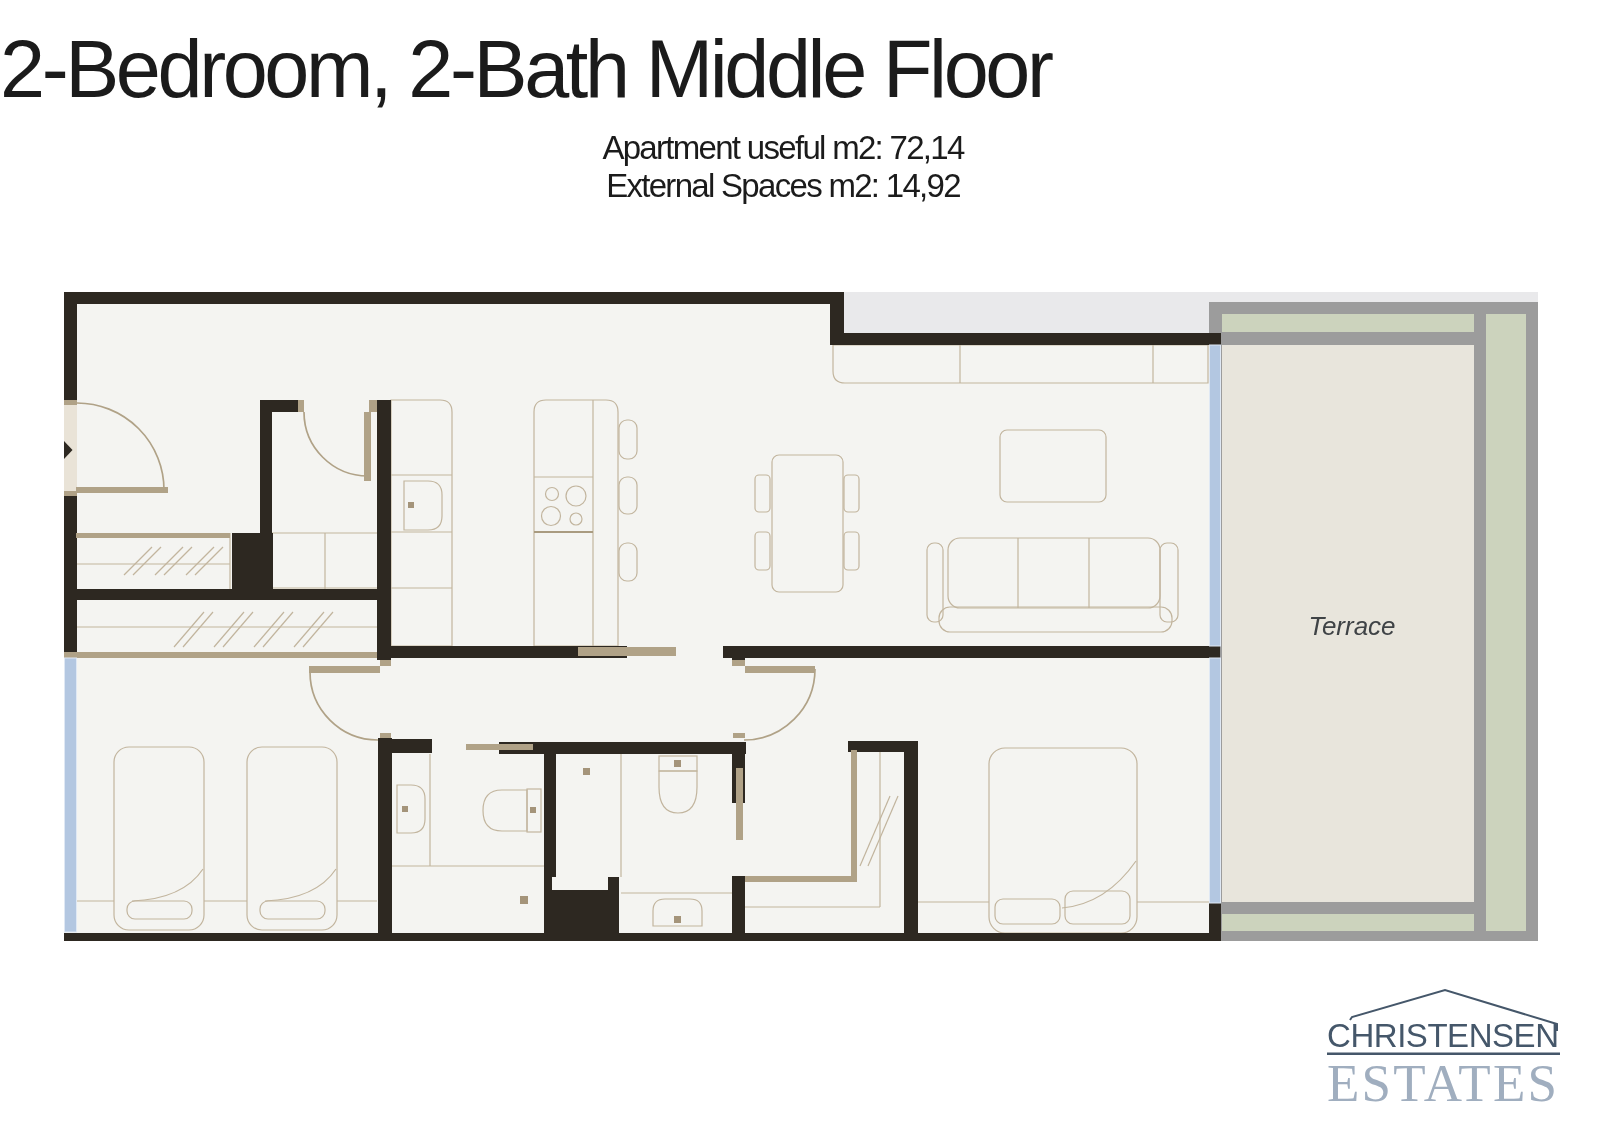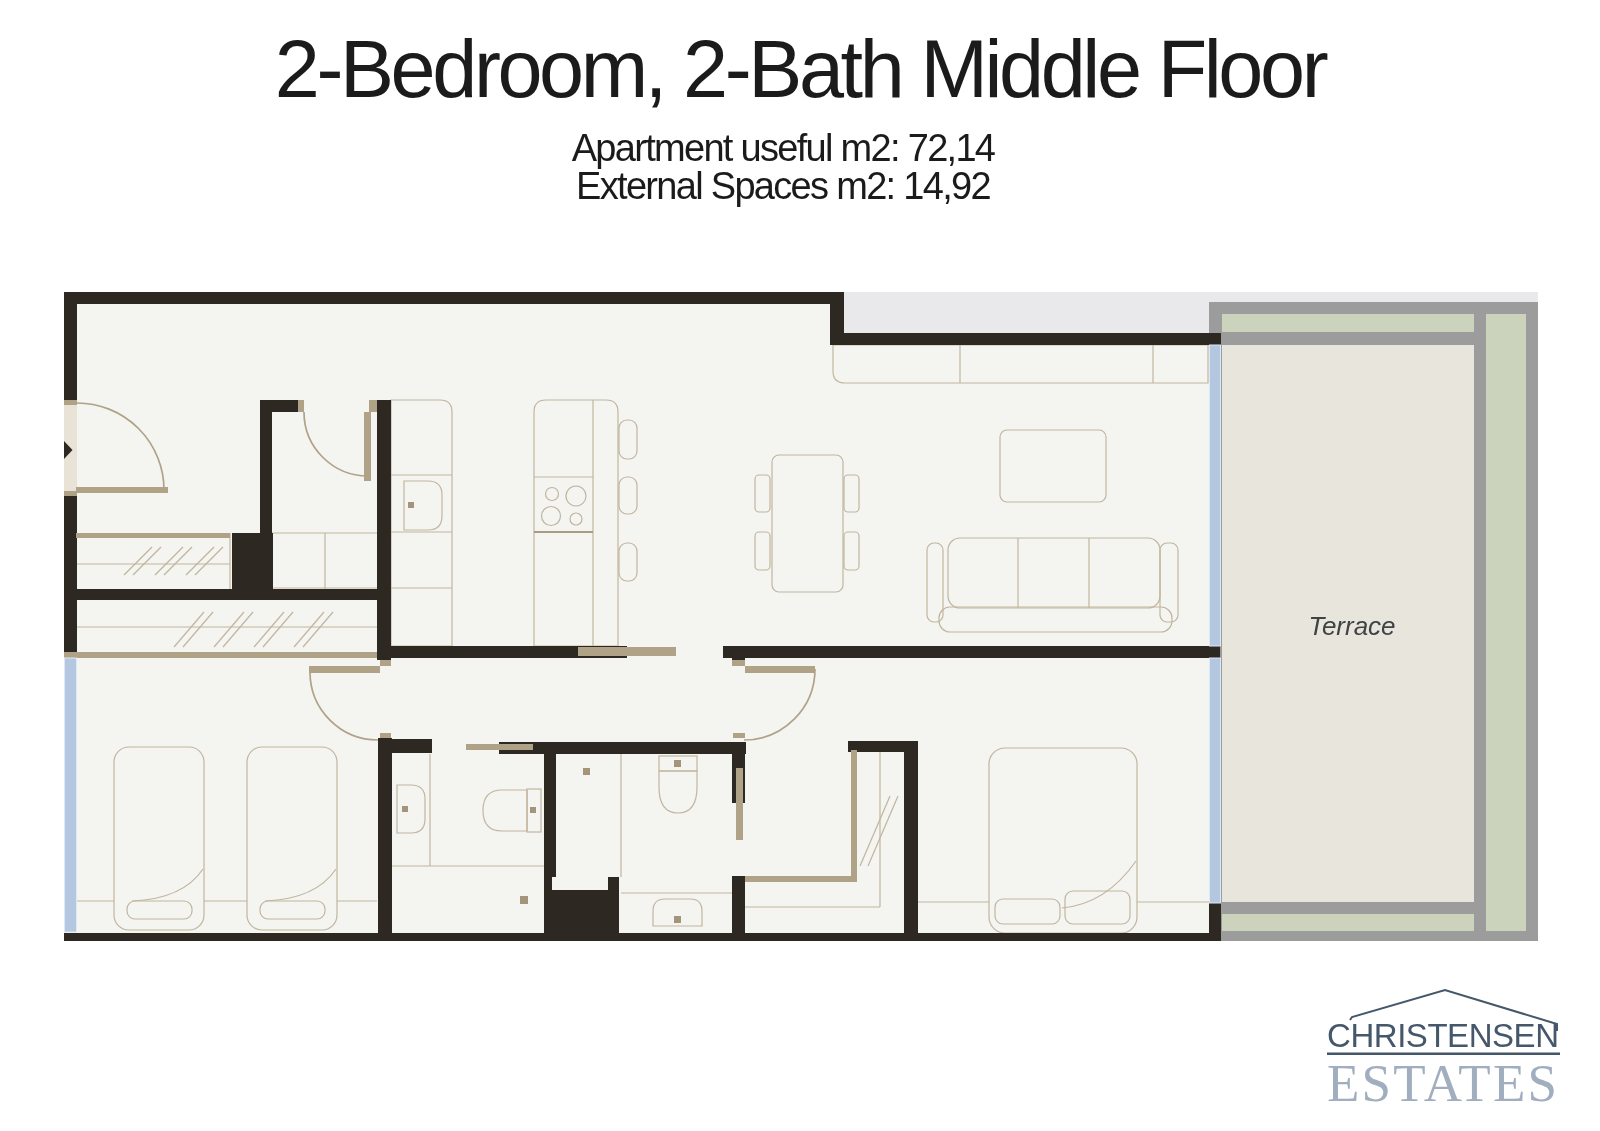--- a/index.html
+++ b/index.html
@@ -1,18 +1,18 @@
 <!DOCTYPE html>
 <html><head>
 <meta charset="utf-8">
 <style>
   html,body{margin:0;padding:0;background:#ffffff;width:1600px;height:1131px;overflow:hidden;}
   body{font-family:"Liberation Sans", sans-serif;position:relative;}
-  .title{position:absolute;left:0;top:23px;width:1600px;text-align:center;font-size:81px;color:#1b1b1b;letter-spacing:-3.4px;white-space:nowrap;}
-  .sub{position:absolute;left:783px;transform:translateX(-50%);white-space:nowrap;font-size:38px;color:#1b1b1b;text-align:center;line-height:38px;letter-spacing:-1.7px;}
+  .title{position:absolute;left:0;top:23px;width:1600px;font-size:81px;color:#1b1b1b;letter-spacing:-3.4px;white-space:nowrap;}
+  .sub{position:absolute;left:783px;transform:translateX(-50%);white-space:nowrap;font-size:33px;color:#1b1b1b;text-align:center;line-height:38px;letter-spacing:-1.7px;}
   svg{position:absolute;left:0;top:0;}
 </style>
 </head>
 <body>
 <div class="title">2-Bedroom, 2-Bath Middle Floor</div>
 <div class="sub" style="top:129px;">Apartment useful m2: 72,14<br>External Spaces m2: 14,92</div>
 <svg width="1600" height="1131" viewBox="0 0 1600 1131">
 
   <rect x="64" y="292" width="1157" height="649" fill="#f4f4f1"></rect>
 

